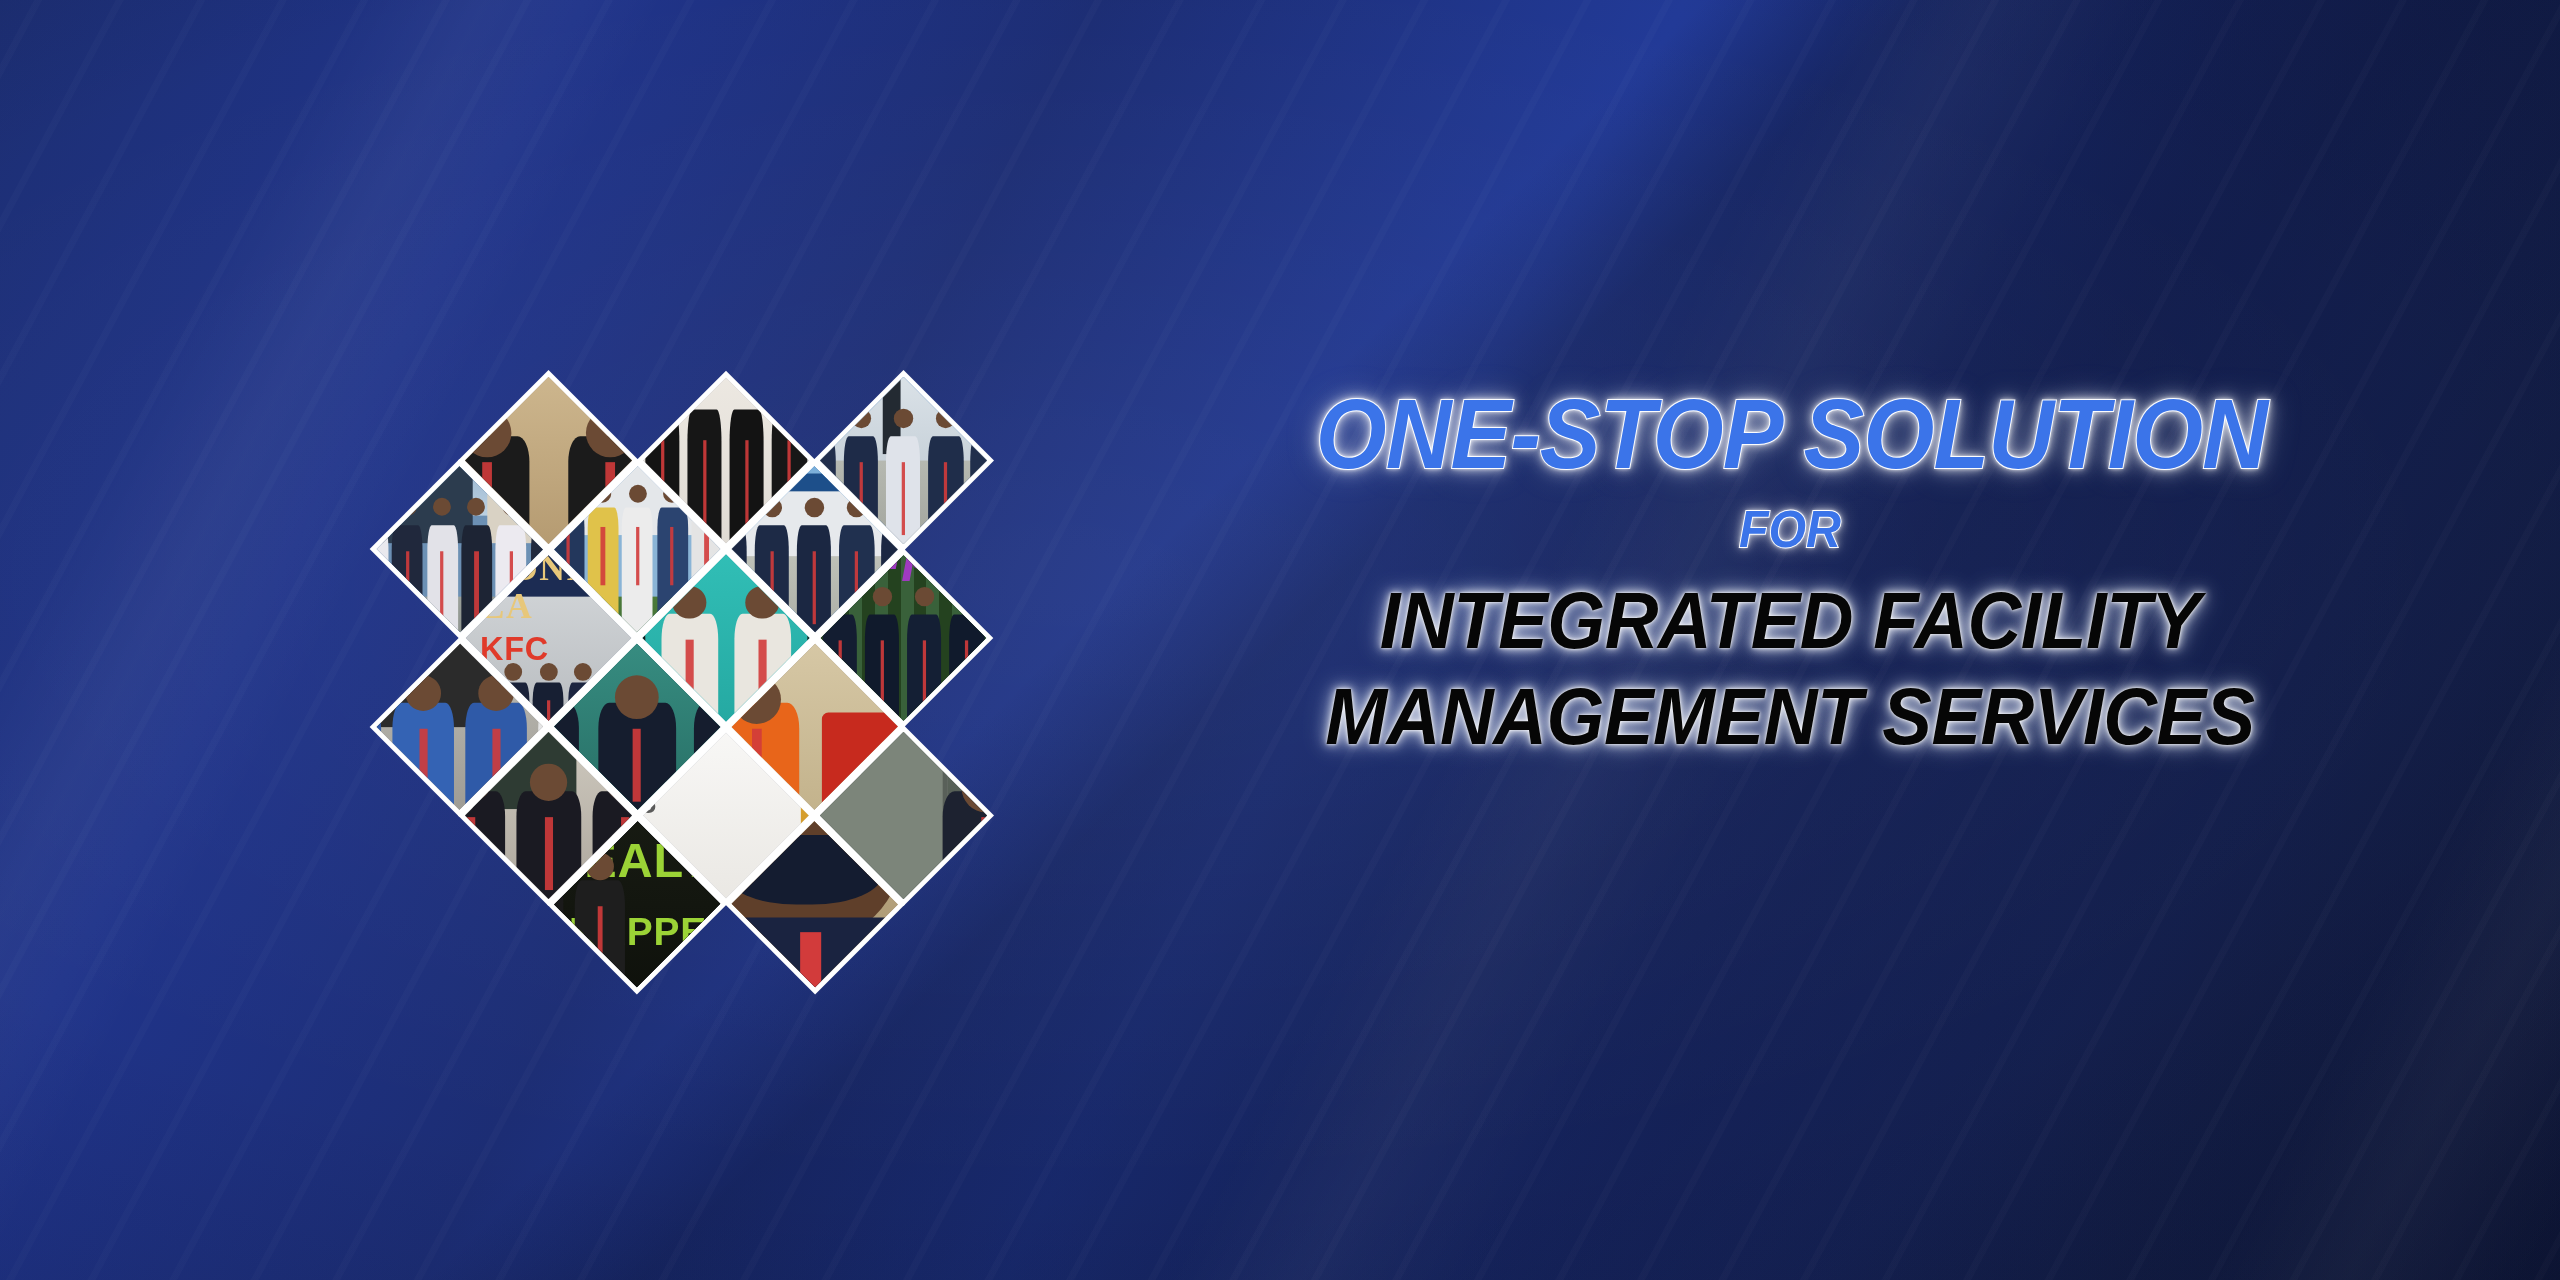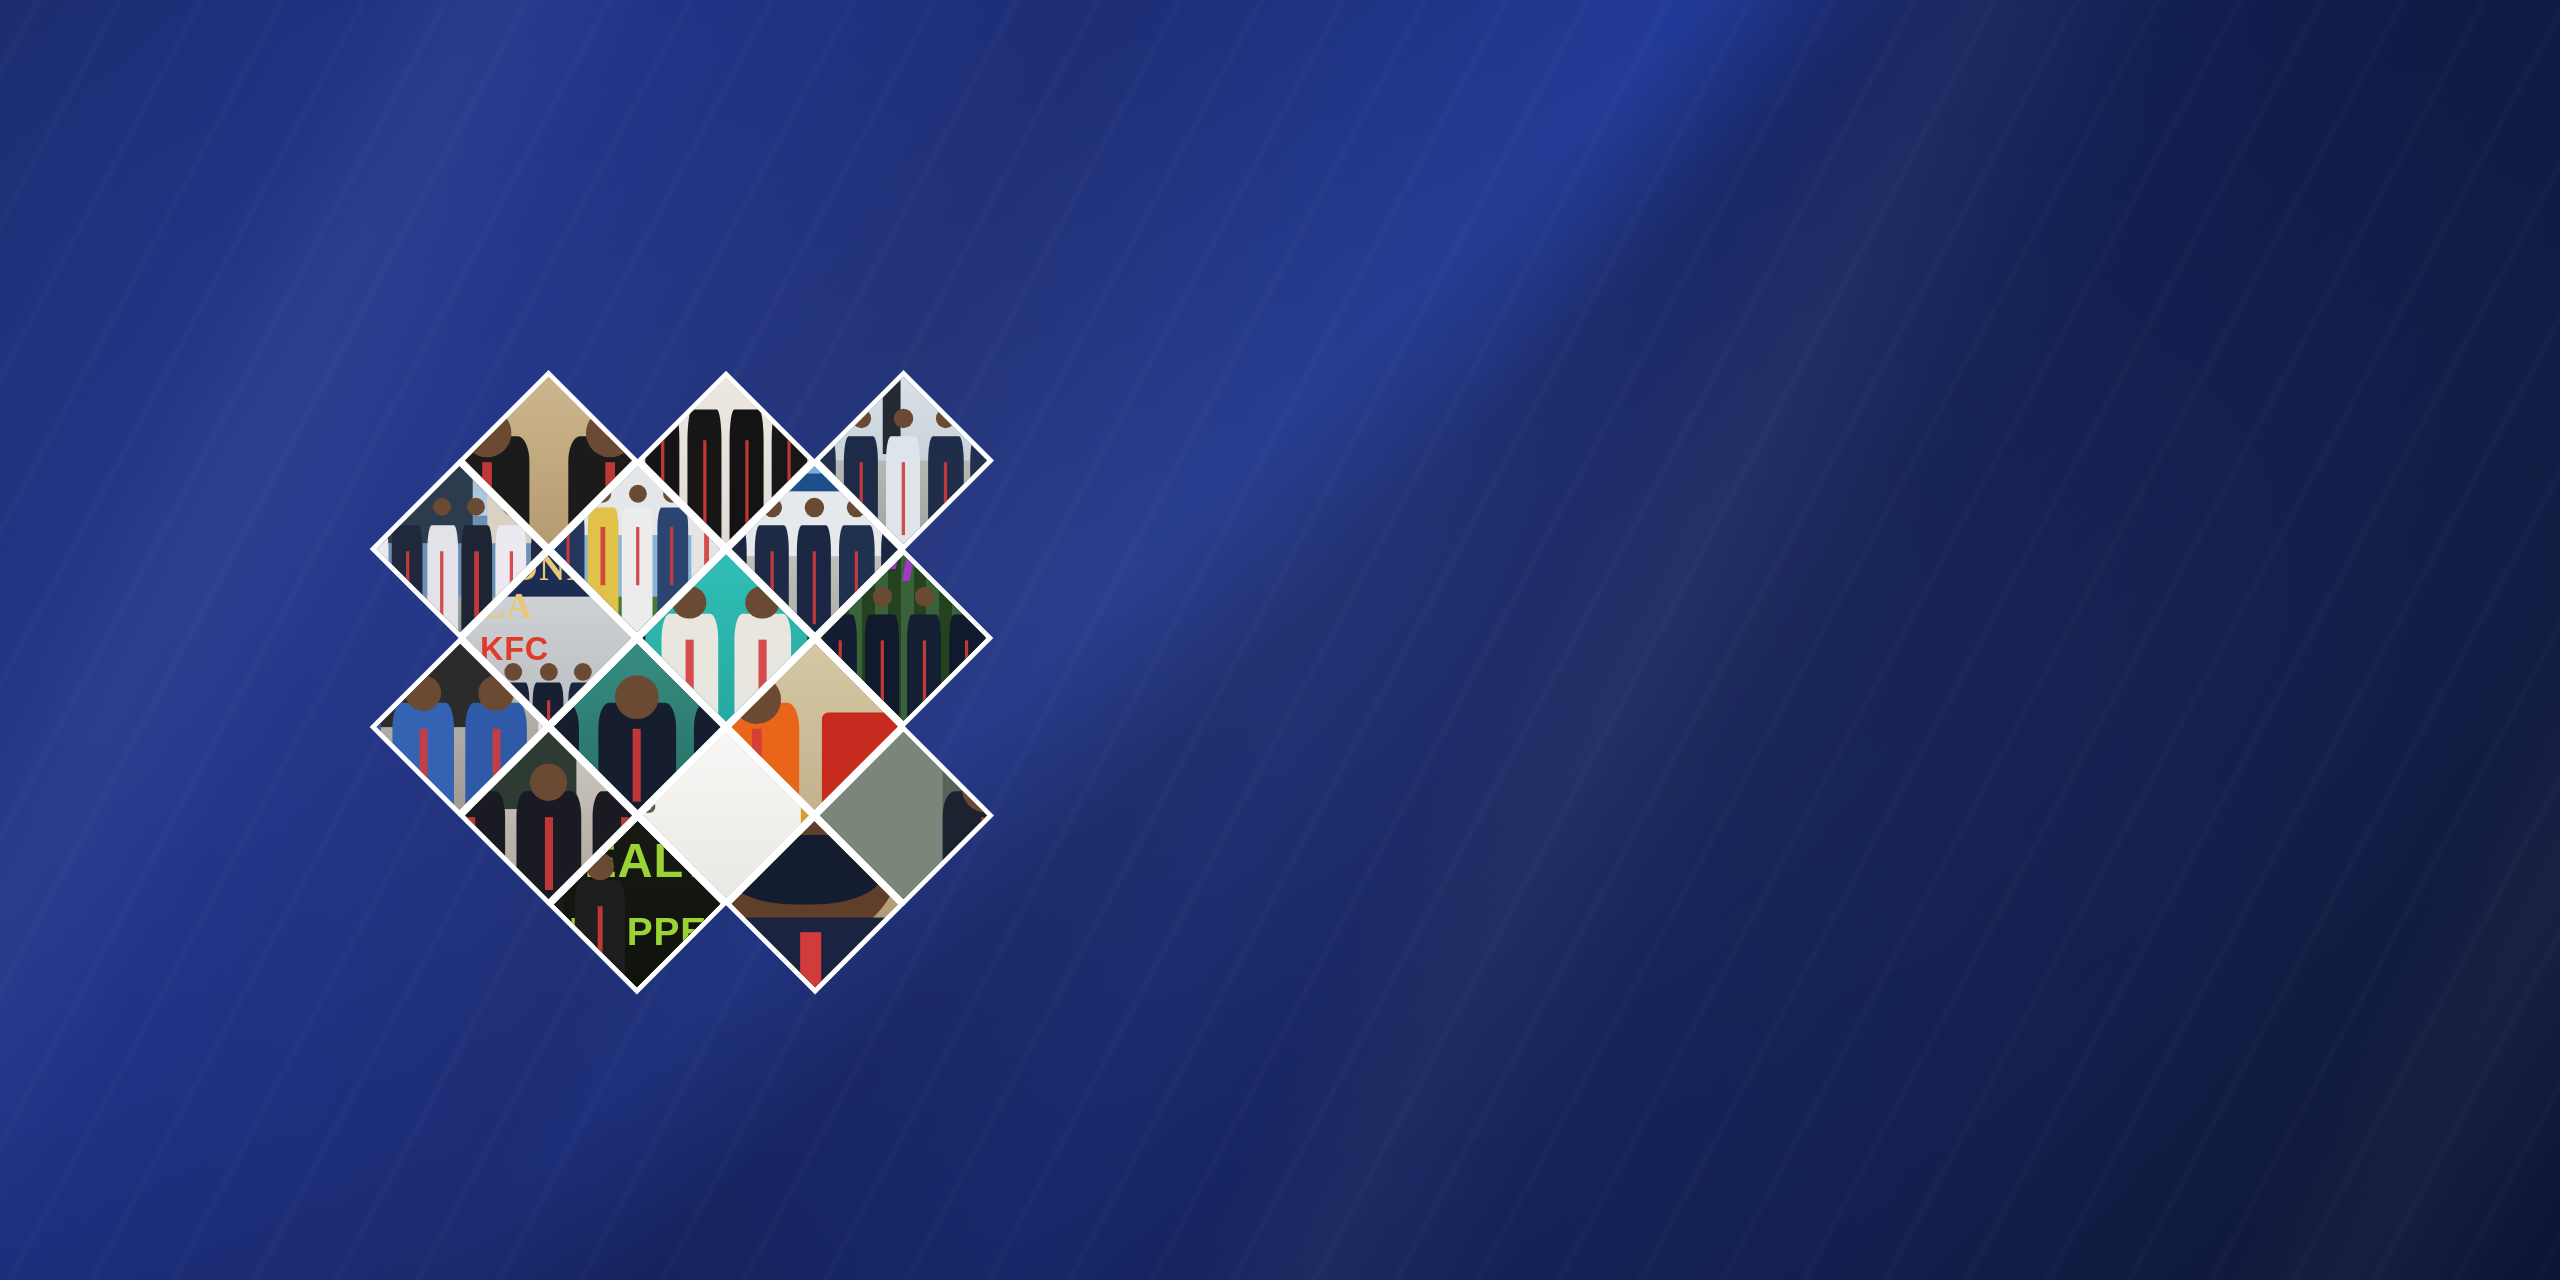--- a/index.html
+++ b/index.html
@@ -464,14 +464,20 @@
               <div class="p" style="width:24%;background:#1e1e1e;"></div>
             </div>
           </div>
         </div>
       </div>
       <div class="tile empty"></div>
 
     </div>
   </div>
 
+  <div id="copy">
+    <div id="line-main" class="hl">ONE-STOP SOLUTION</div>
+    <div id="line-for" class="hl">FOR</div>
+    <div id="line-2" class="hl line-dark">INTEGRATED FACILITY</div>
+    <div id="line-3" class="hl line-dark">MANAGEMENT SERVICES</div>
+  </div>
 
 </div>
 
 </body></html>

